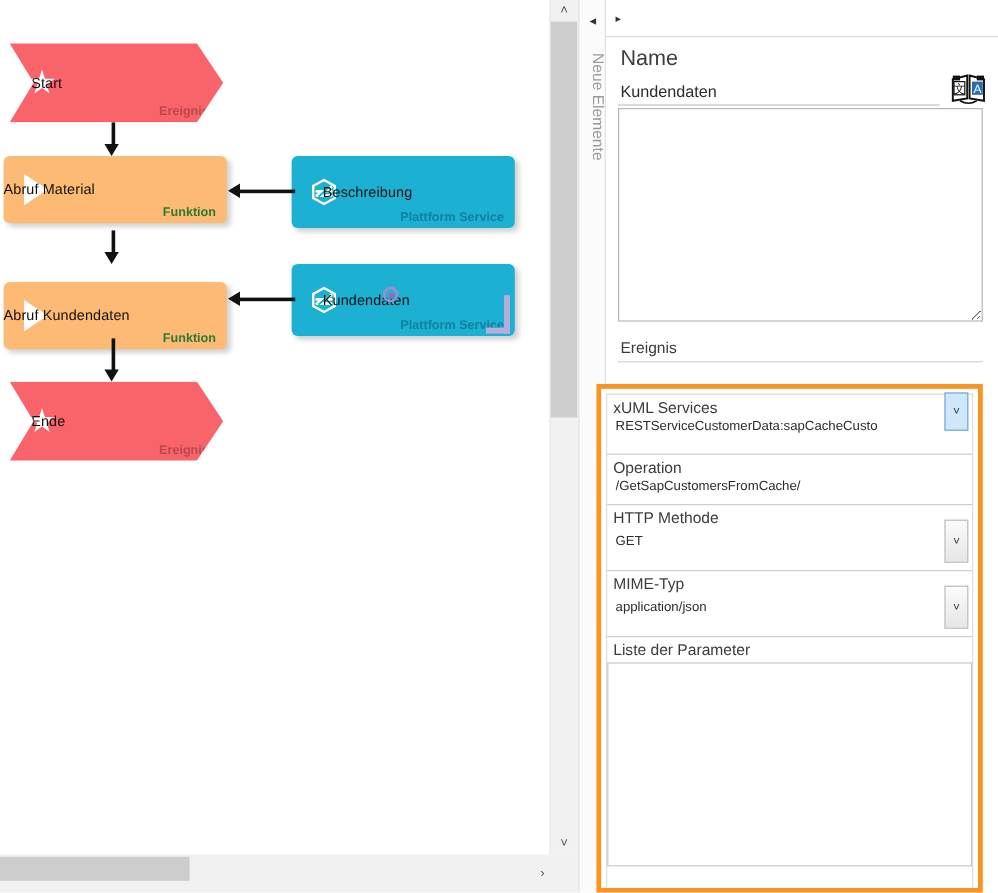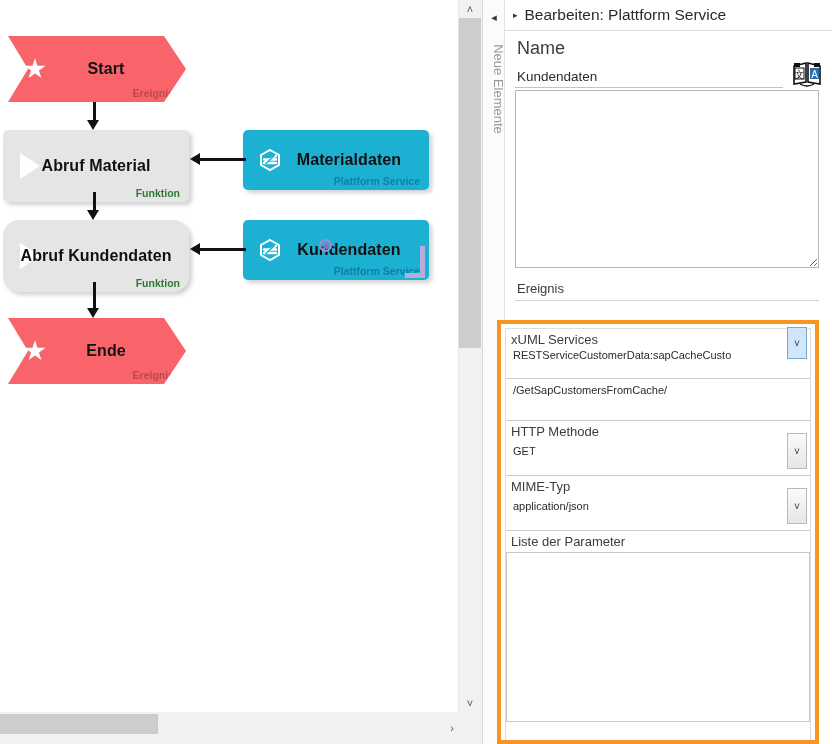--- a/index.html
+++ b/index.html
@@ -17,21 +17,21 @@
   #canvas-pane {
     position: absolute; left: 0; top: 0; width: 458px; height: 712px;
     background: #ffffff; overflow: hidden;
   }
   #diagram { position: absolute; left: 0; top: 0; width: 458px; height: 712px; }
 
   .node { position: absolute; }
   .node .title {
     position: absolute; left: 0; right: 0; top: 50%;
     transform: translateY(-50%);
-    text-align: center; font-size: 16px; font-weight: bold; color: #111;
+    font-size: 12px; font-weight: normal; color: #111;
     letter-spacing: .1px; pointer-events: none;
   }
   .node .stereo {
     position: absolute; right: 9px; bottom: 3px;
     font-size: 10.5px; font-weight: bold; pointer-events: none;
   }
   .node .glyph {
     position: absolute; left: 14px; top: 50%; transform: translateY(-50%);
     width: 26px; height: 26px; display: flex; align-items: center; justify-content: center;
   }
@@ -40,21 +40,21 @@
   .ev {
     width: 178px; height: 66px; background: #f9646b;
     clip-path: polygon(0 0, 156px 0, 178px 50%, 156px 100%, 0 100%, 20px 50%);
     filter: drop-shadow(3px 3px 3px rgba(0,0,0,.18));
   }
   .ev .stereo { color: #b9494e; right: 12px; }
   .ev .title { padding-left: 18px; }
 
   
   .fn {
-    width: 186px; height: 72px; background: #e5e5e5; border-radius: 5px;
+    width: 186px; height: 56px; background: #fdba74; border-radius: 5px;
     box-shadow: 3px 3px 4px rgba(0,0,0,.18);
   }
   .fn .stereo { color: #2f7a33; }
 
   
   .ps {
     width: 186px; height: 60px; background: #1cb0d2; border-radius: 5px;
     box-shadow: 3px 3px 4px rgba(0,0,0,.18);
   }
   .ps .stereo { color: #1081a1; }
@@ -208,31 +208,31 @@
       </div>
 
       <div class="node ps" style="left:243px; top:130px;">
         <span class="glyph">
           <svg width="26" height="26" viewBox="0 0 26 26">
             <polygon points="13,3 22,8 22,18 13,23 4,18 4,8" fill="none" stroke="#fff" stroke-width="2"></polygon>
             <path d="M7 16 L19 9 M7 12.5 L19 12.5 M7 16 L19 16" stroke="#fff" stroke-width="2.4" fill="none" stroke-linecap="round"></path>
             <path d="M8.5 17 L17.5 8.5" stroke="#1cb0d2" stroke-width="1.6" fill="none"></path>
           </svg>
         </span>
-        <span class="title">Materialdaten</span>
+        <span class="title">Beschreibung</span>
         <span class="stereo">Plattform Service</span>
       </div>
 
       <div class="edge h" style="left:200px; top:158px; width:46px;"></div>
       <div class="arrowhead left" style="left:190px; top:153px;"></div>
 
       <div class="edge v" style="left:93px; top:192px; height:21px;"></div>
       <div class="arrowhead down" style="left:87px; top:210px;"></div>
 
-      <div class="node fn" style="left:3px; top:220px;border-radius:16px;">
+      <div class="node fn" style="left:3px; top:235px;">
         <span class="glyph">
             <span class="play"></span>
           </span>
         <span class="title">Abruf Kundendaten</span>
         <span class="stereo">Funktion</span>
       </div>
 
       <div class="node ps" style="left:243px; top:220px;">
         <span class="glyph">
           <svg width="26" height="26" viewBox="0 0 26 26">
@@ -275,21 +275,20 @@
 
   <div id="right-pane">
 
     <div id="collapse-col">
       <div id="collapse-arrow">◂</div>
       <div id="vert-tab">Neue Elemente</div>
     </div>
 
     <div id="panel-header">
       <span class="tri">▸</span>
-      <span class="ttl">Bearbeiten: Plattform Service</span>
     </div>
 
     <div id="panel-body">
 
       <div class="fld-label">Name</div>
       <div class="row-name">
         <input class="line-input" value="Kundendaten" style="">
         <span id="translate-icon">
           <svg width="32" height="30" viewBox="0 0 32 30">
             <path d="M3 6 L15 3 L15 22 L3 24 Z" fill="#fff" stroke="#111" stroke-width="1.6"></path>
@@ -317,20 +316,21 @@
 
         <div class="svc-field" style="height:50px;">
           <div class="svc-label">xUML Services</div>
           <div class="sel-wrap">
             <div class="svc-value" style="width:275px;">RESTServiceCustomerData:sapCacheCusto</div>
             <div class="sel-btn focused" style="top:-22px; height:32px;">˅</div>
           </div>
         </div>
 
         <div class="svc-field" style="height:42px;">
+          <div class="svc-label">Operation</div>
           <div class="svc-value">/GetSapCustomersFromCache/</div>
         </div>
 
         <div class="svc-field" style="height:55px;">
           <div class="svc-label">HTTP Methode</div>
           <div class="sel-wrap">
             <div class="svc-value" style="margin-top:6px; width:268px;">GET</div>
             <div class="sel-btn plain" style="top:-12px; height:36px;">˅</div>
           </div>
         </div>

